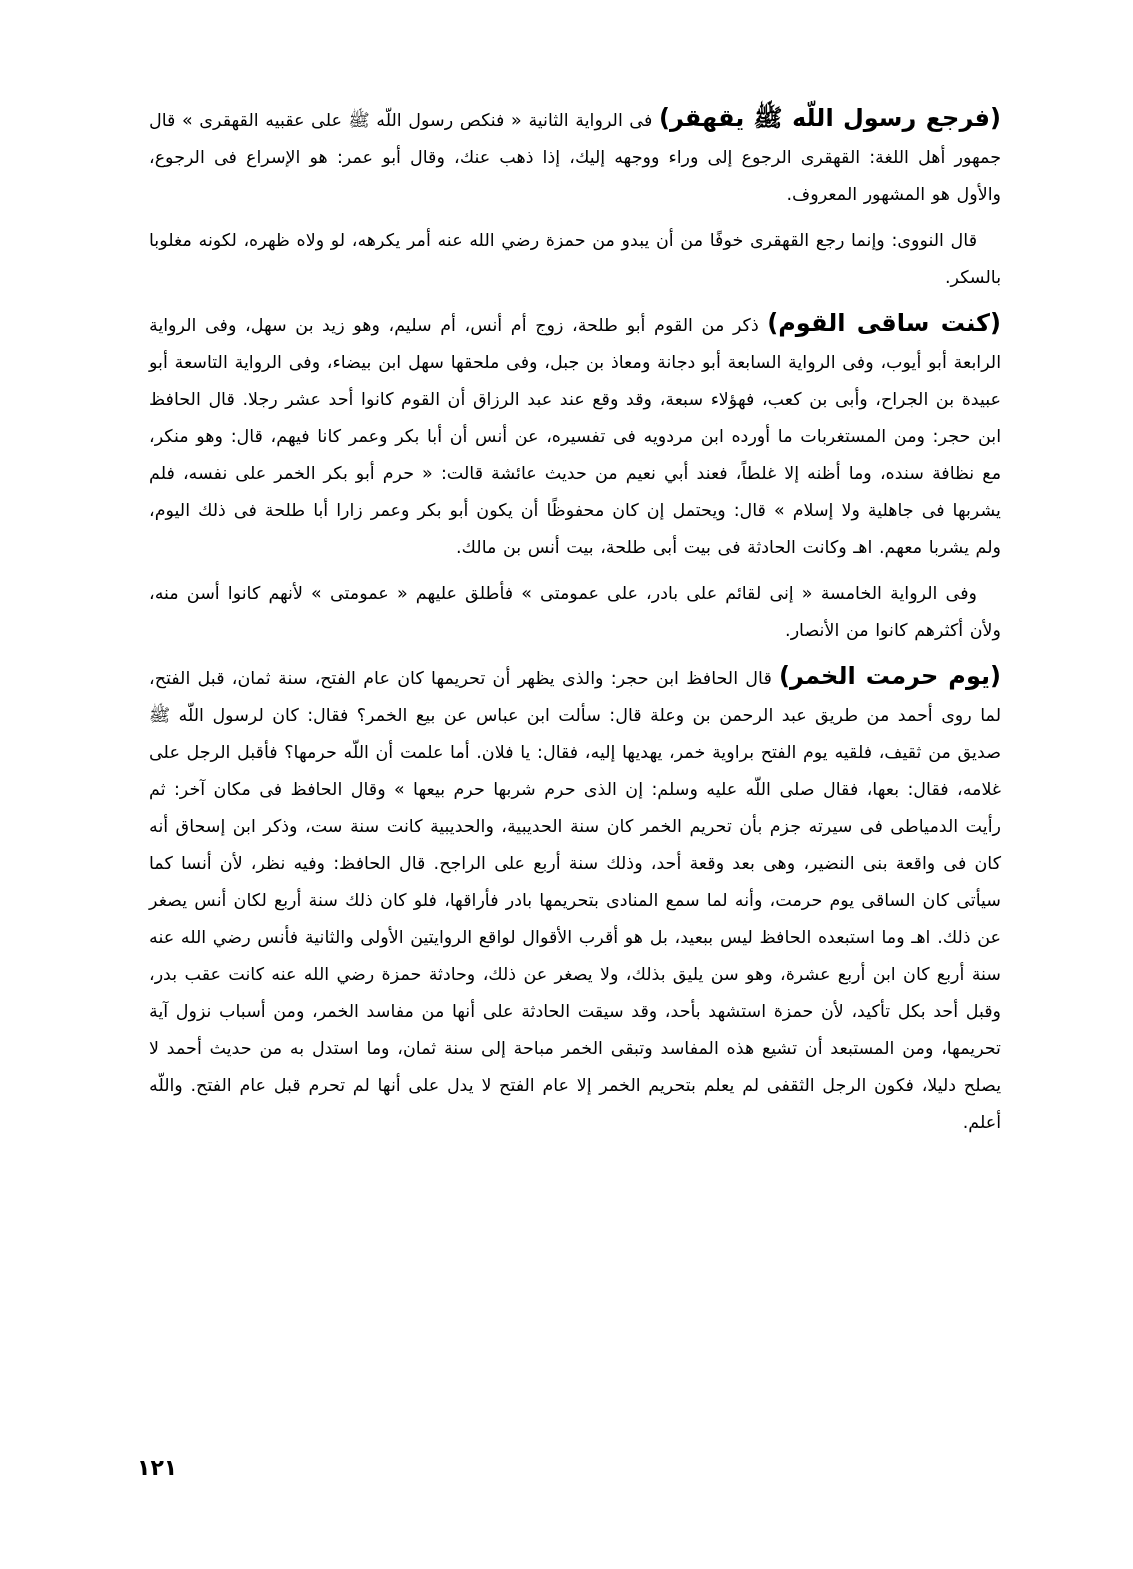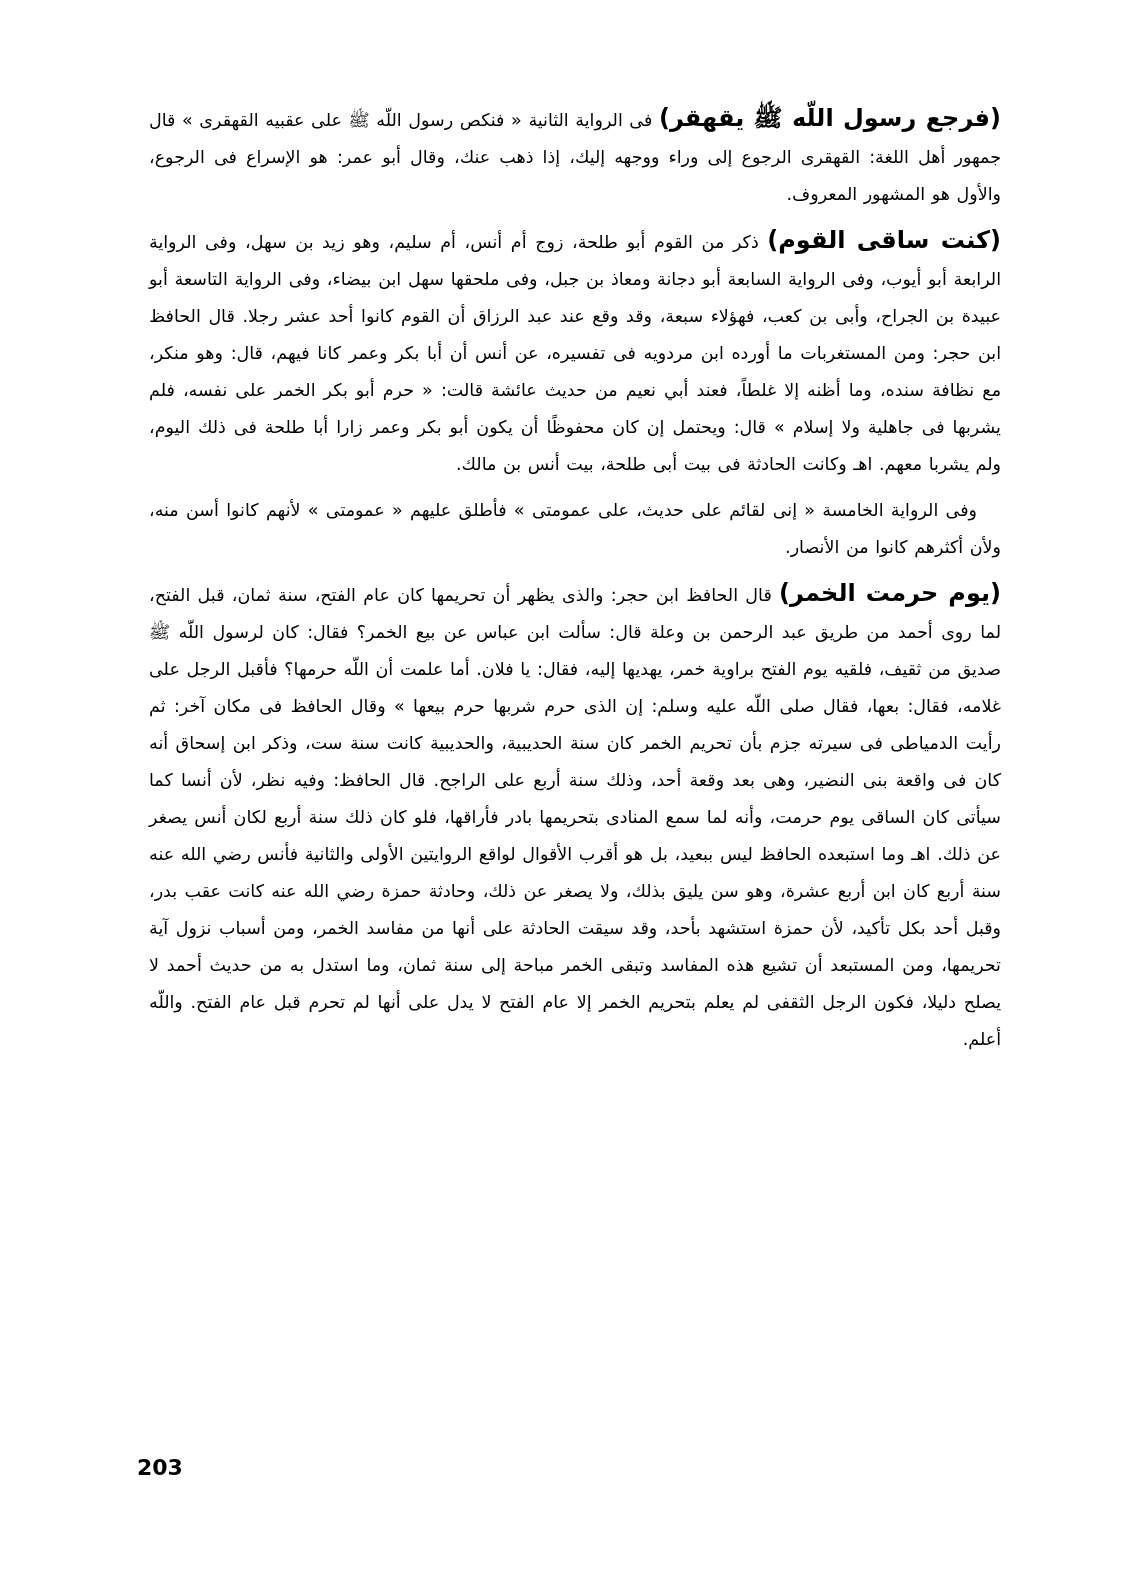--- a/index.html
+++ b/index.html
@@ -52,29 +52,32 @@
   </style>
 </head>
 <body>
 
 <div class="page">
 
   <p class="para">
     <span class="heading">(فرجع رسول اللّه ﷺ يقهقر)</span><span> فى الرواية الثانية « فنكص رسول اللّه ﷺ على عقبيه القهقرى » قال جمهور أهل اللغة: القهقرى الرجوع إلى وراء ووجهه إليك، إذا ذهب عنك، وقال أبو عمر: هو الإسراع فى الرجوع، والأول هو المشهور المعروف.</span>
   </p>
 
+  <p class="para indent">
+    <span>قال النووى: وإنما رجع القهقرى خوفًا من أن يبدو من حمزة رضي الله عنه أمر يكرهه، لو ولاه ظهره، لكونه مغلوبا بالسكر.</span>
+  </p>
 
   <p class="para">
     <span class="heading">(كنت ساقى القوم)</span><span> ذكر من القوم أبو طلحة، زوج أم أنس، أم سليم، وهو زيد بن سهل، وفى الرواية الرابعة أبو أيوب، وفى الرواية السابعة أبو دجانة ومعاذ بن جبل، وفى ملحقها سهل ابن بيضاء، وفى الرواية التاسعة أبو عبيدة بن الجراح، وأبى بن كعب، فهؤلاء سبعة، وقد وقع عند عبد الرزاق أن القوم كانوا أحد عشر رجلا. قال الحافظ ابن حجر: ومن المستغربات ما أورده ابن مردويه فى تفسيره، عن أنس أن أبا بكر وعمر كانا فيهم، قال: وهو منكر، مع نظافة سنده، وما أظنه إلا غلطاً، فعند أبي نعيم من حديث عائشة قالت: « حرم أبو بكر الخمر على نفسه، فلم يشربها فى جاهلية ولا إسلام » قال: ويحتمل إن كان محفوظًا أن يكون أبو بكر وعمر زارا أبا طلحة فى ذلك اليوم، ولم يشربا معهم. اهـ وكانت الحادثة فى بيت أبى طلحة، بيت أنس بن مالك.</span>
   </p>
 
   <p class="para indent">
-    <span>وفى الرواية الخامسة « إنى لقائم على حديث، على عمومتى » فأطلق عليهم « عمومتى » لأنهم كانوا أسن منه، ولأن أكثرهم كانوا من الأنصار.</span>
+    <span>وفى الرواية الخامسة « إنى لقائم على بادر، على عمومتى » فأطلق عليهم « عمومتى » لأنهم كانوا أسن منه، ولأن أكثرهم كانوا من الأنصار.</span>
   </p>
 
   <p class="para">
     <span class="heading">(يوم حرمت الخمر)</span><span> قال الحافظ ابن حجر: والذى يظهر أن تحريمها كان عام الفتح، سنة ثمان، قبل الفتح، لما روى أحمد من طريق عبد الرحمن بن وعلة قال: سألت ابن عباس عن بيع الخمر؟ فقال: كان لرسول اللّه ﷺ صديق من ثقيف، فلقيه يوم الفتح براوية خمر، يهديها إليه، فقال: يا فلان. أما علمت أن اللّه حرمها؟ فأقبل الرجل على غلامه، فقال: بعها، فقال صلى اللّه عليه وسلم: إن الذى حرم شربها حرم بيعها » وقال الحافظ فى مكان آخر: ثم رأيت الدمياطى فى سيرته جزم بأن تحريم الخمر كان سنة الحديبية، والحديبية كانت سنة ست، وذكر ابن إسحاق أنه كان فى واقعة بنى النضير، وهى بعد وقعة أحد، وذلك سنة أربع على الراجح. قال الحافظ: وفيه نظر، لأن أنسا كما سيأتى كان الساقى يوم حرمت، وأنه لما سمع المنادى بتحريمها بادر فأراقها، فلو كان ذلك سنة أربع لكان أنس يصغر عن ذلك. اهـ وما استبعده الحافظ ليس ببعيد، بل هو أقرب الأقوال لواقع الروايتين الأولى والثانية فأنس رضي الله عنه سنة أربع كان ابن أربع عشرة، وهو سن يليق بذلك، ولا يصغر عن ذلك، وحادثة حمزة رضي الله عنه كانت عقب بدر، وقبل أحد بكل تأكيد، لأن حمزة استشهد بأحد، وقد سيقت الحادثة على أنها من مفاسد الخمر، ومن أسباب نزول آية تحريمها، ومن المستبعد أن تشيع هذه المفاسد وتبقى الخمر مباحة إلى سنة ثمان، وما استدل به من حديث أحمد لا يصلح دليلا، فكون الرجل الثقفى لم يعلم بتحريم الخمر إلا عام الفتح لا يدل على أنها لم تحرم قبل عام الفتح. واللّه أعلم.</span>
   </p>
 
 
 </div>
 
-<div class="page-number">203</div>
+<div class="page-number">١٢١</div>
 
 </body></html>

